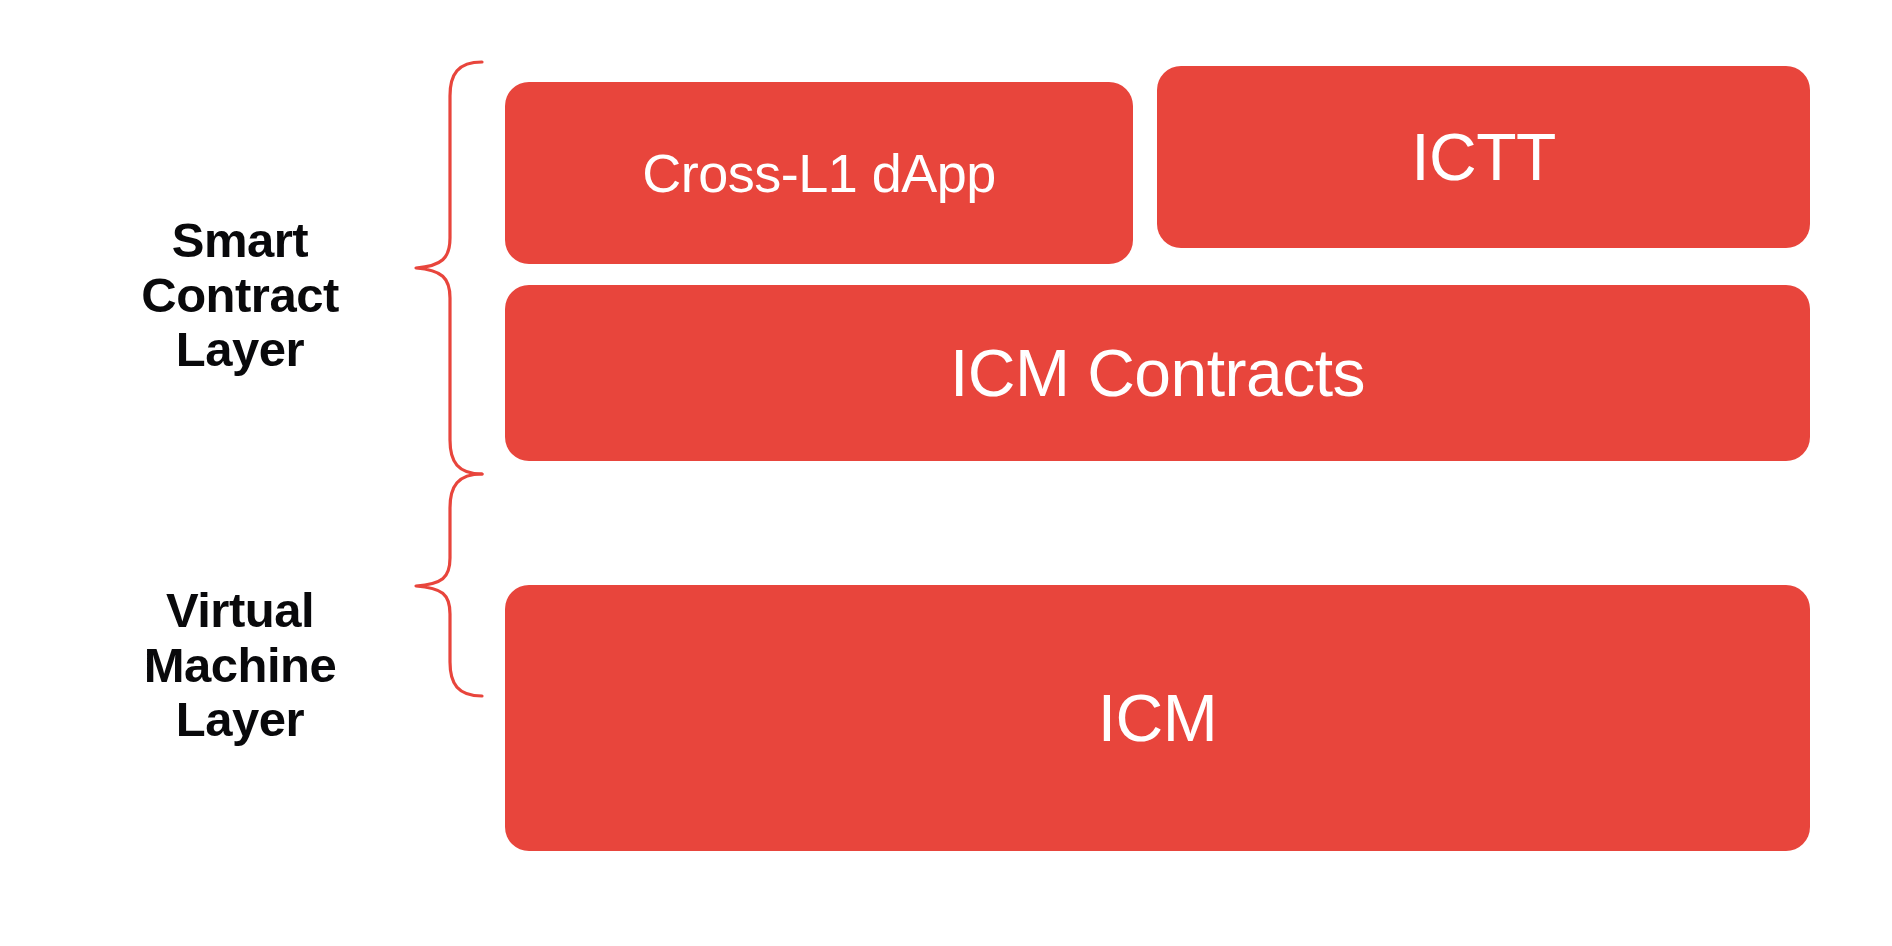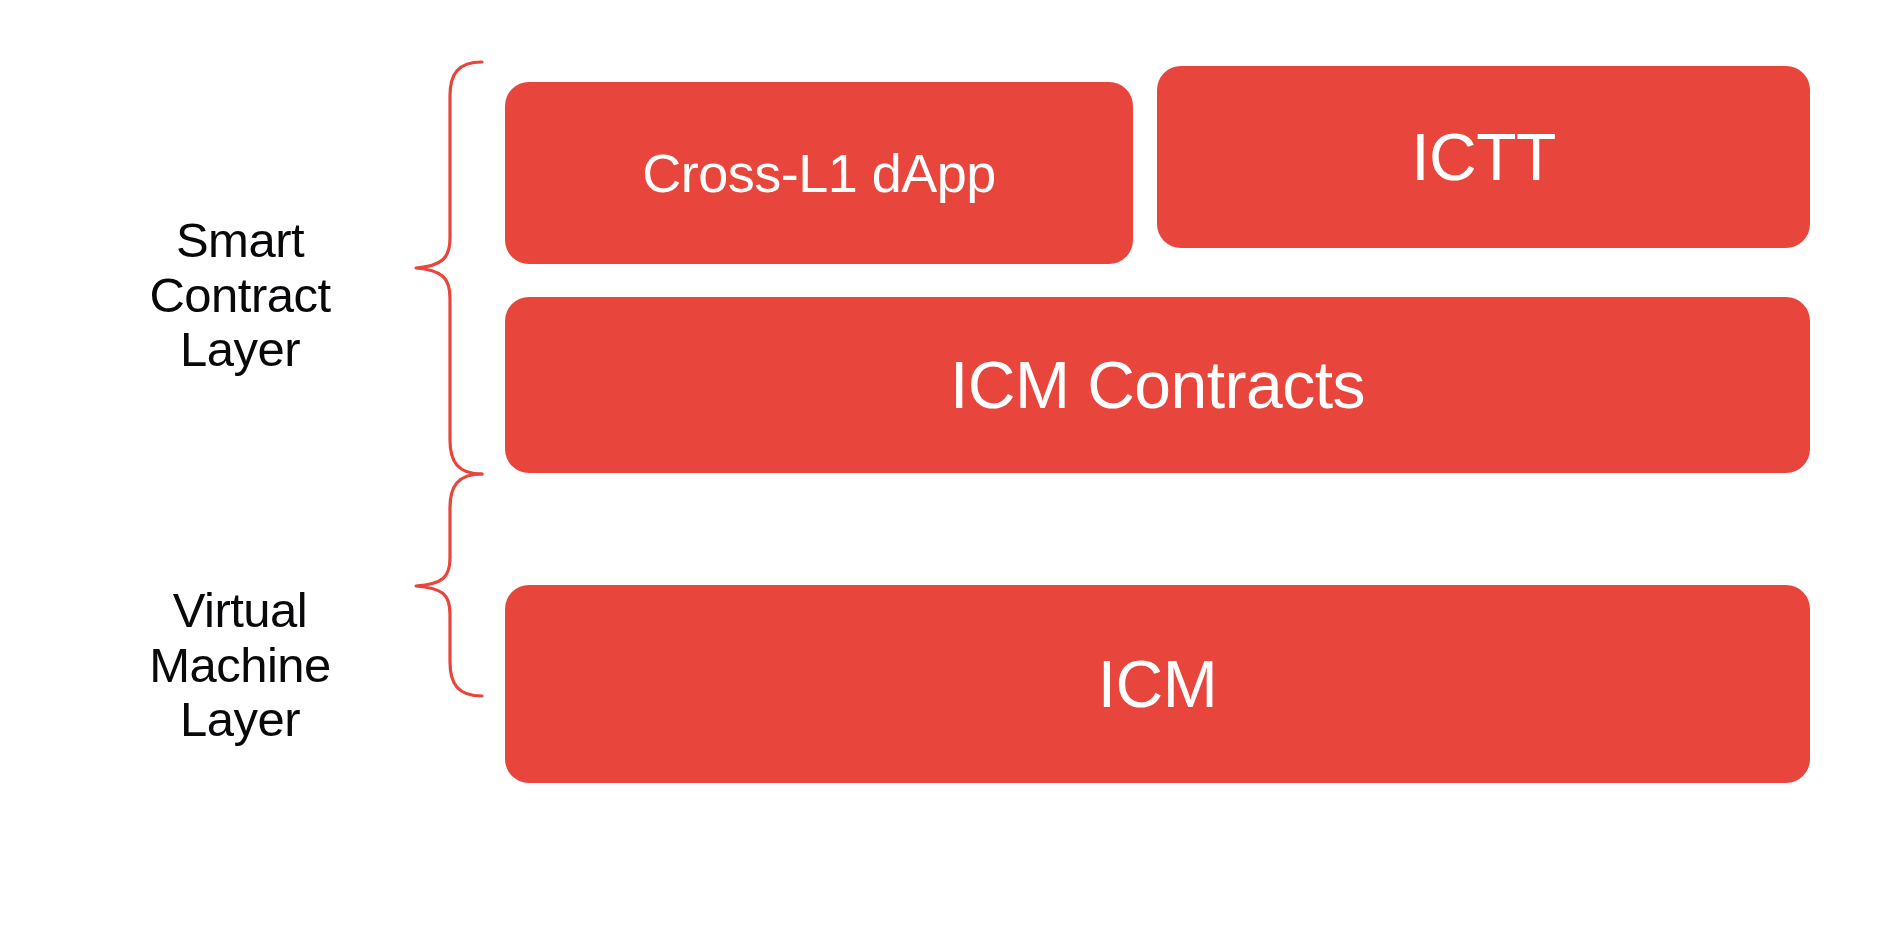--- a/index.html
+++ b/index.html
@@ -15,21 +15,21 @@
     width: 1892px;
     height: 946px;
     background: #ffffff;
     overflow: hidden;
   }
 
   
   .layer-label {
     position: absolute;
     text-align: center;
-    font-weight: normal;
+    font-weight: bold;
     color: #09090b;
     line-height: 1.12;
     letter-spacing: -0.5px;
     white-space: pre-line;
     font-size: 49px;
     display: flex;
     flex-direction: column;
     justify-content: center;
     align-items: center;
   }
@@ -89,27 +89,26 @@
     width: 653px;
     height: 182px;
     font-size: 66px;
   }
   #box-icm-contracts {
     left: 505px;
     top: 285px;
     width: 1305px;
     height: 176px;
     font-size: 66px;
-    margin-top: 12px;
   }
   #box-icm {
     left: 505px;
     top: 585px;
     width: 1305px;
-    height: 198px;
+    height: 266px;
     font-size: 66px;
   }
 </style>
 </head>
 <body>
 
 <div id="canvas">
 
   <div id="label-smart-contract" class="layer-label">Smart
 Contract

